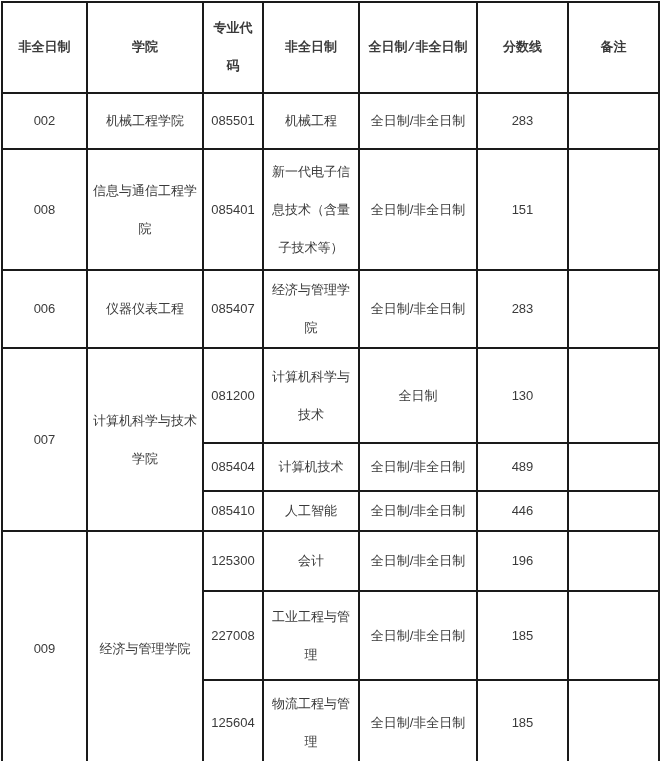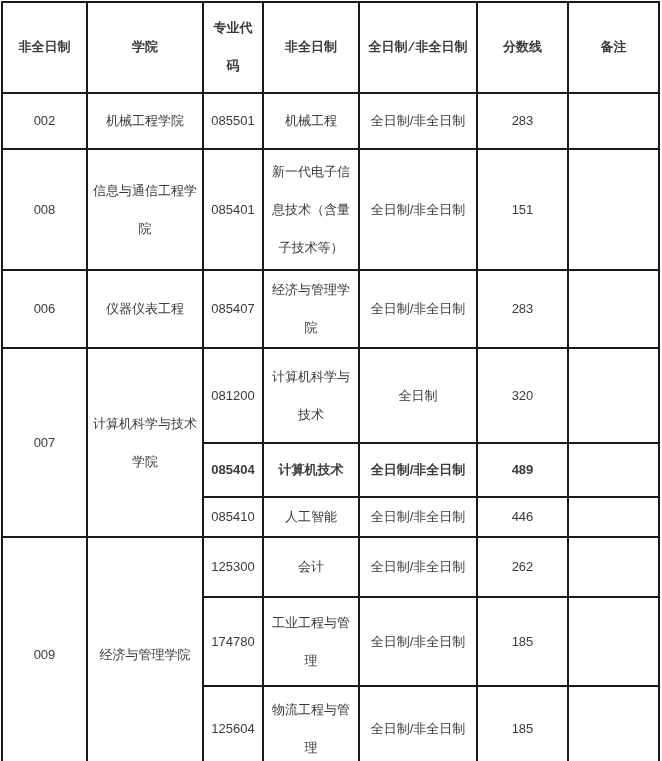--- a/index.html
+++ b/index.html
@@ -48,21 +48,21 @@
   .col-mname   { width: 96px; }
   .col-mode    { width: 118px; }
   .col-score   { width: 91px; }
   .col-remark  { width: 91px; }
   
   .r-head   { height: 91px; }
   .r-002    { height: 56px; }
   .r-005    { height: 121px; }
   .r-006    { height: 51px; }
   .r-007a   { height: 95px; }
-  .r-007b   { height: 54px; font-weight: bold; }
+  .r-007b   { height: 48px; }
   .r-007c   { height: 38px; }
   .r-009a   { height: 60px; }
   .r-009b   { height: 89px; }
   .r-009c   { height: 86px; }
   .r-partial{ height: 60px; }
 </style>
 </head>
 <body>
 
 <div class="sheet">
@@ -118,21 +118,21 @@
         <td>283</td>
         <td></td>
       </tr>
 
       <tr class="r-007a">
         <td rowspan="3">007</td>
         <td rowspan="3">计算机科学与技术学院</td>
         <td>081200</td>
         <td>计算机科学与技术</td>
         <td>全日制</td>
-        <td>320</td>
+        <td>130</td>
         <td></td>
       </tr>
       <tr class="r-007b">
         <td>085404</td>
         <td>计算机技术</td>
         <td>全日制/非全日制</td>
         <td>489</td>
         <td></td>
       </tr>
       <tr class="r-007c">
@@ -142,25 +142,25 @@
         <td>446</td>
         <td></td>
       </tr>
 
       <tr class="r-009a">
         <td rowspan="3">009</td>
         <td rowspan="3">经济与管理学院</td>
         <td>125300</td>
         <td>会计</td>
         <td>全日制/非全日制</td>
-        <td>262</td>
+        <td>196</td>
         <td></td>
       </tr>
       <tr class="r-009b">
-        <td>174780</td>
+        <td>227008</td>
         <td>工业工程与管理</td>
         <td>全日制/非全日制</td>
         <td>185</td>
         <td></td>
       </tr>
       <tr class="r-009c">
         <td>125604</td>
         <td>物流工程与管理</td>
         <td>全日制/非全日制</td>
         <td>185</td>

